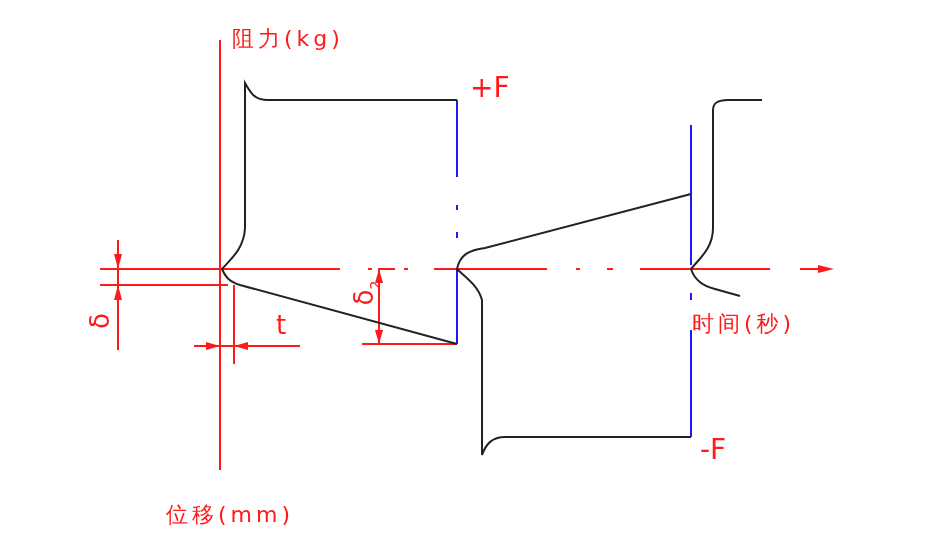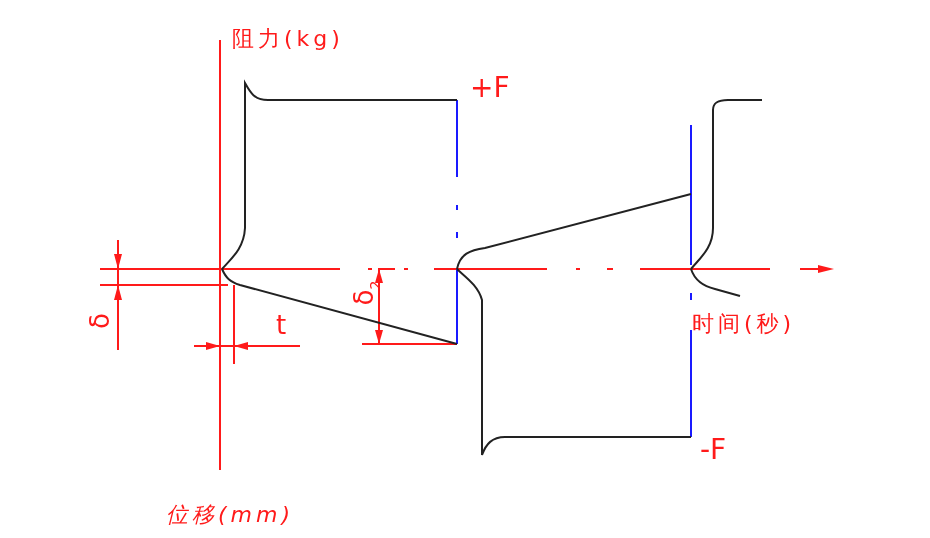--- a/index.html
+++ b/index.html
@@ -75,18 +75,18 @@
     <path d="M457,269 C460,254 470,250 485,248 L691,194"></path>
     <path d="M457,269 C464,276 478,285 482,300 L482,455 C486,444 492,437 505,437 L691,437"></path>
 
     <path d="M691,269 C700,258 713,248 713,228 L713,110 C713,104 716,100 728,100 L762,100"></path>
     <path d="M691,269 C694,278 702,286 715,289 L740,296"></path>
   </g>
 </svg>
 
 <div class="lbl lbl-axis" style="left:232px; top:8px;margin-top:20px;">阻力(kg)</div>
 <div class="lbl lbl-axis" style="left:692px; top:313px;">时间(秒)</div>
-<div class="lbl lbl-axis" style="left:166px; top:504px;font-style:italic;">位移(mm)</div>
+<div class="lbl lbl-axis" style="left:166px; top:504px;">位移(mm)</div>
 <div class="lbl lbl-f" style="left:470px; top:74px;">+F</div>
 <div class="lbl lbl-f" style="left:700px; top:436px;">-F</div>
 <div class="lbl lbl-t" style="left:276px; top:312px;">t</div>
 <div class="lbl lbl-delta" style="left:92px; top:308px;">δ</div>
 <div class="lbl lbl-delta" style="left:354px; top:278px;"><span>δ</span><sub>2</sub></div>
 
 </body></html>

